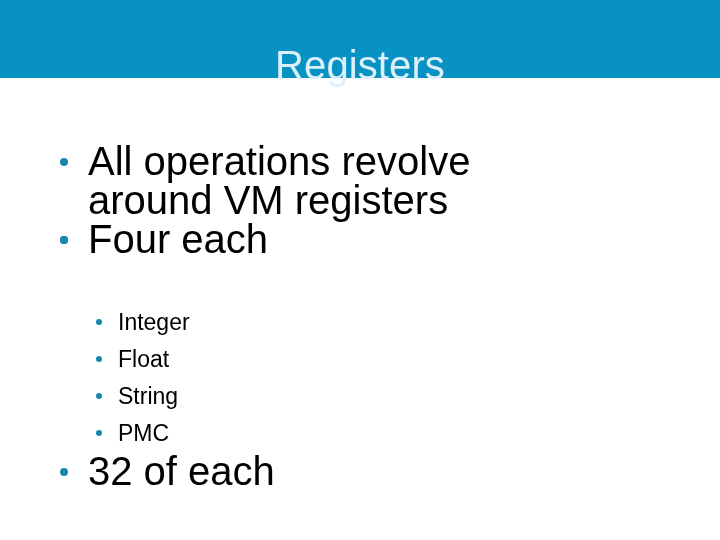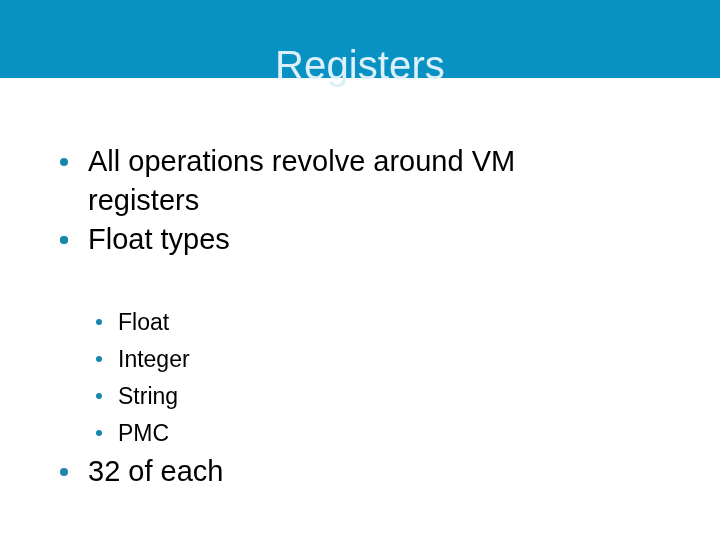--- a/index.html
+++ b/index.html
@@ -58,21 +58,21 @@
   }
   ul.lvl2 {
     list-style: none;
     margin: 0;
     padding: 0;
   }
 
   li.b1 {
     position: relative;
     padding-left: 88px;
-    font-size: 29px;
+    font-size: 40px;
     line-height: 39px;
     color: #000000;
     margin: 0;
   }
   li.b1 > .dot {
     position: absolute;
     left: 60px;
     top: 16px;
     width: 8px;
     height: 8px;
@@ -125,32 +125,32 @@
     <ul class="lvl1" id="group-a">
       <li class="b1">
         <span class="dot"></span>
         <span class="txt wrapcap">All operations revolve around VM registers</span>
       </li>
       <li class="b1">
         <span class="dot"></span>
       </li>
       <li class="b1">
         <span class="dot"></span>
-        <span class="txt">Float types</span>
+        <span class="txt">Four each</span>
       </li>
     </ul>
 
     <ul class="lvl2" id="group-b">
       <li class="b2">
         <span class="dot"></span>
-        <span class="txt">Float</span>
+        <span class="txt">Integer</span>
       </li>
       <li class="b2">
         <span class="dot"></span>
-        <span class="txt">Integer</span>
+        <span class="txt">Float</span>
       </li>
       <li class="b2">
         <span class="dot"></span>
         <span class="txt">String</span>
       </li>
       <li class="b2">
         <span class="dot"></span>
         <span class="txt">PMC</span>
       </li>
     </ul>

